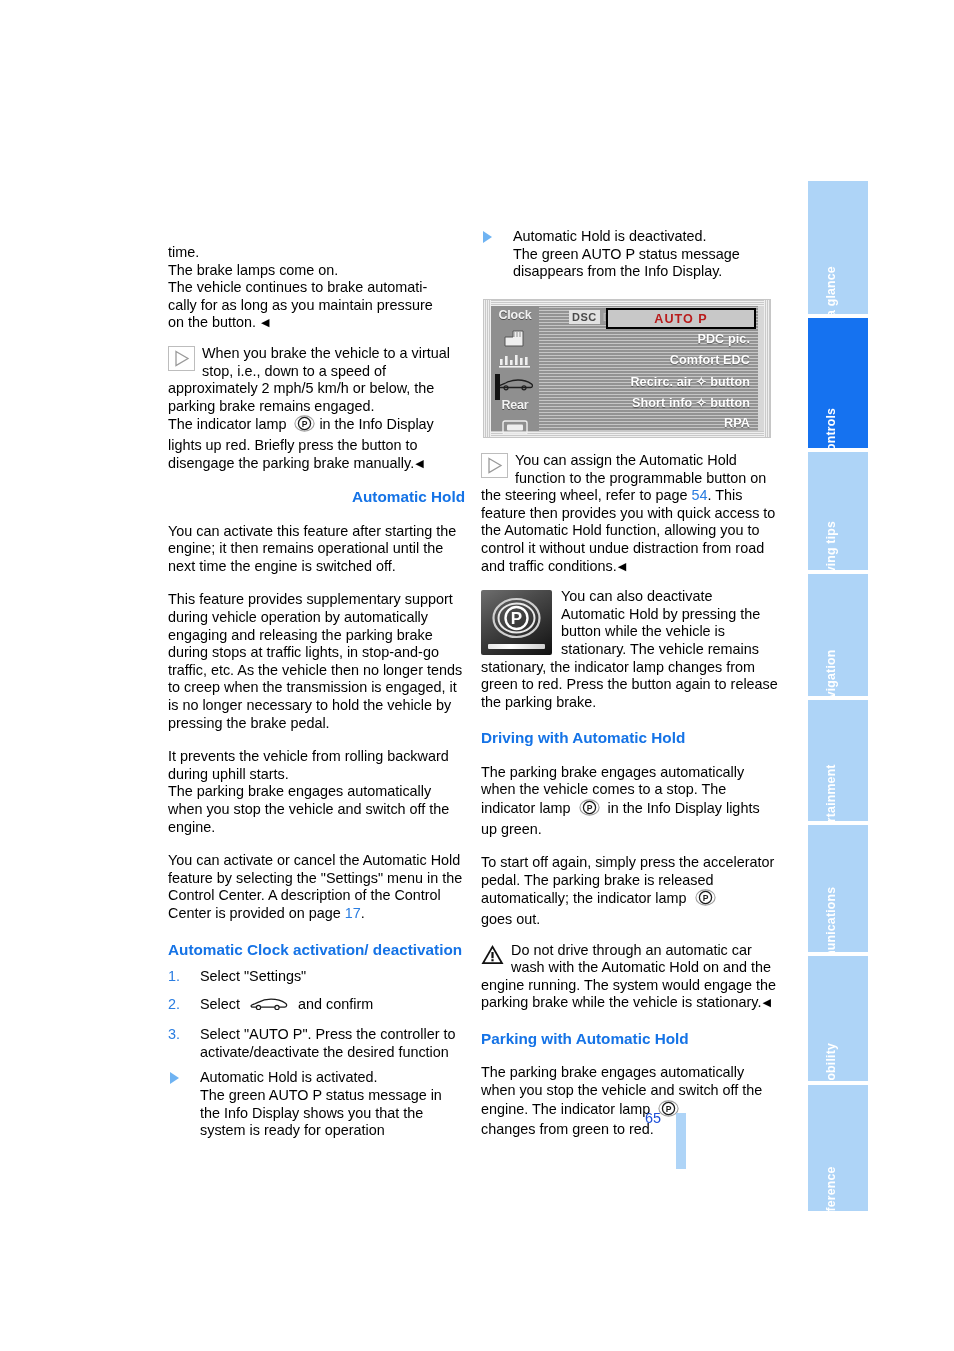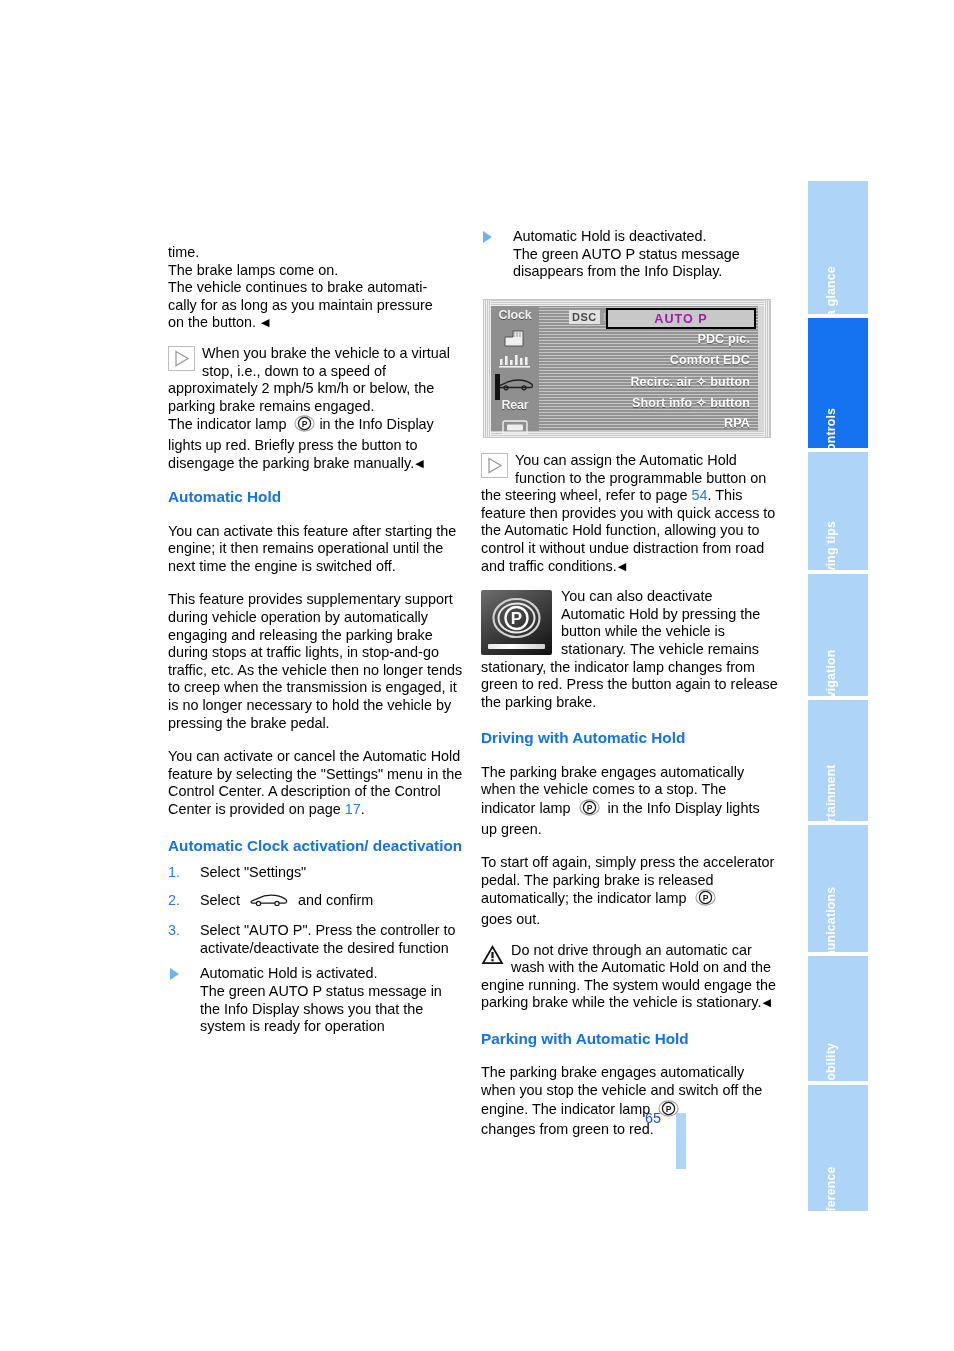--- a/index.html
+++ b/index.html
@@ -39,21 +39,21 @@
     line-height: 17.6px;
   }
 
   h3.hd {
     color: #1573e6;
     font-size: 15.3px;
     font-weight: bold;
     line-height: 18.5px;
     margin: 18px 0 9px 0;
   }
-  h3.hd.first { margin-top: 16px; }
+  h3.hd.first { margin-top: 16px; text-align: right; }
 
   .blue { color: #2a7de1; }
 
   
   .bk::after {
     content: "\25C0";
     font-size: 11px;
     vertical-align: 1px;
     margin-left: 1px;
   }
@@ -225,21 +225,21 @@
     right: 2px;
     background: #c8c8c8;
     border: 2px solid #000;
     box-sizing: border-box;
     height: 21px;
   }
   .idisp .sel span {
     position: absolute;
     left: 0; right: 0; top: 2px;
     text-align: center;
-    color: #a21caf;
+    color: #b91c1c;
     font-weight: bold;
     font-size: 12.6px;
     letter-spacing: 1px;
   }
   .idisp .dscdtc {
     position: absolute;
     left: 6px; top: 4px;
     display: flex;
     margin-left: 24px;
   }
@@ -348,20 +348,24 @@
         </svg>
       </span><span class="bk">in the Info Display lights up red. Briefly press the button to disengage the parking brake manually.</span>
     </div>
 
     <h3 class="hd first">Automatic Hold</h3>
 
     <p class="t">You can activate this feature after starting the engine; it then remains operational until the next time the engine is switched off.</p>
 
     <p class="t">This feature provides supplementary support during vehicle operation by automatically engaging and releasing the parking brake during stops at traffic lights, in stop-and-go traffic, etc. As the vehicle then no longer tends to creep when the transmission is engaged, it is no longer necessary to hold the vehicle by pressing the brake pedal.</p>
 
+    <p class="t">
+      <span style="white-space:pre-line">It prevents the vehicle from rolling backward during uphill starts.
+The parking brake engages automatically when you stop the vehicle and switch off the engine.</span>
+    </p>
 
     <p class="t">
       <span>You can activate or cancel the Automatic Hold feature by selecting the "Settings" menu in the Control Center. A description of the Control Center is provided on page </span><a href="#" class="blue" style="text-decoration:none">17</a><span>.</span>
     </p>
 
     <h3 class="hd">Automatic Clock activation/ deactivation</h3>
 
     <ol class="steps">
       <li class="step">
         <span class="num">1.</span>

